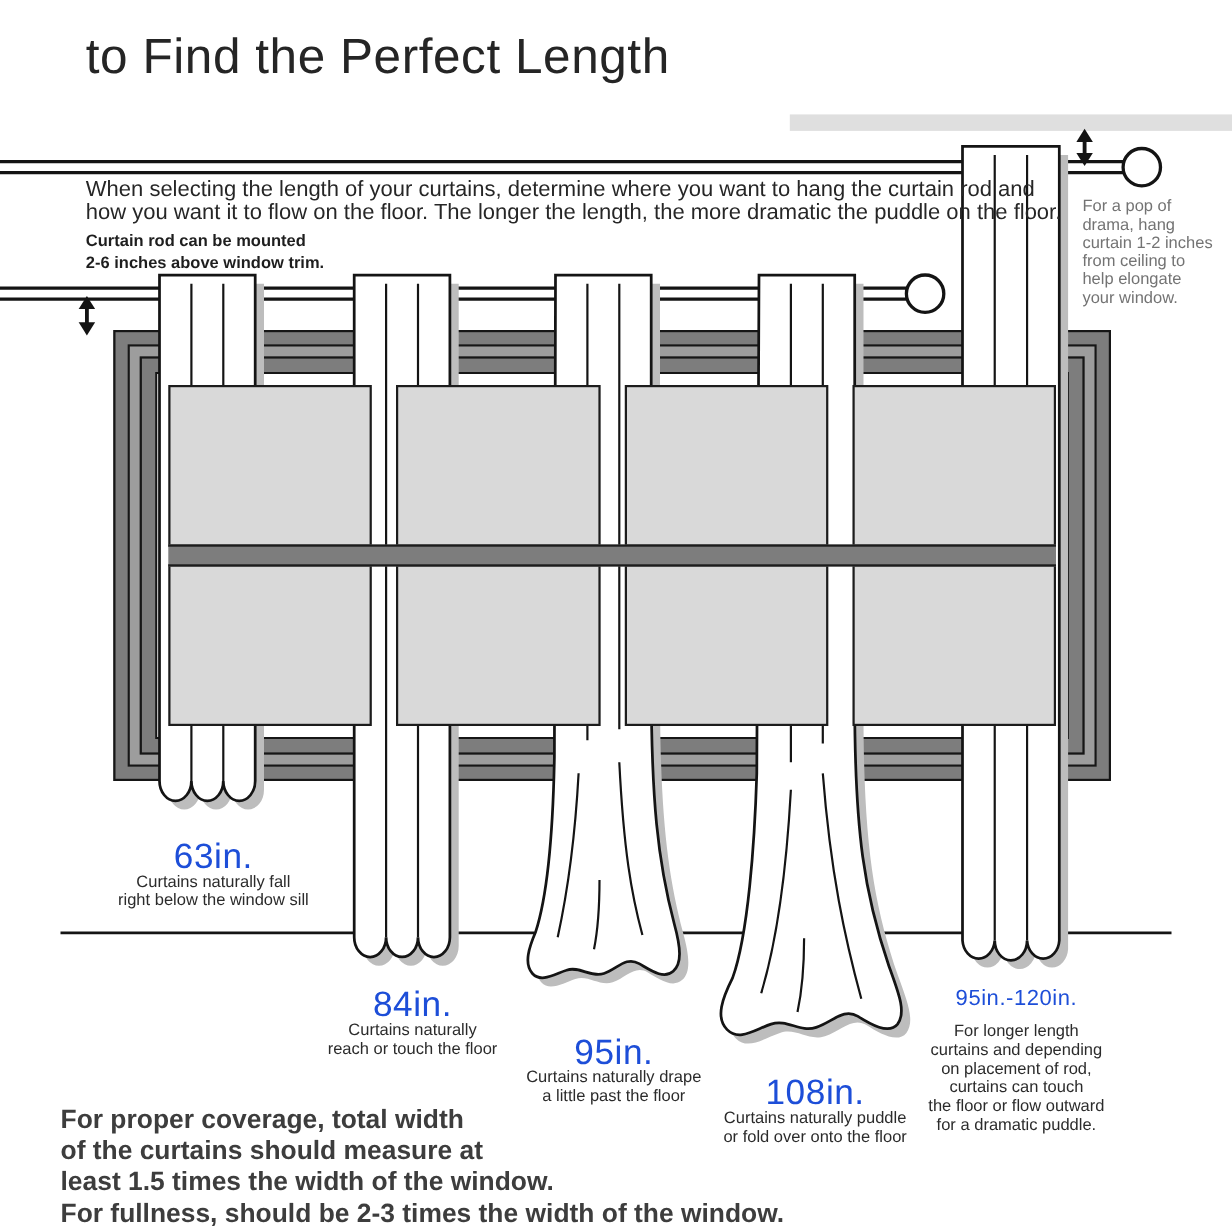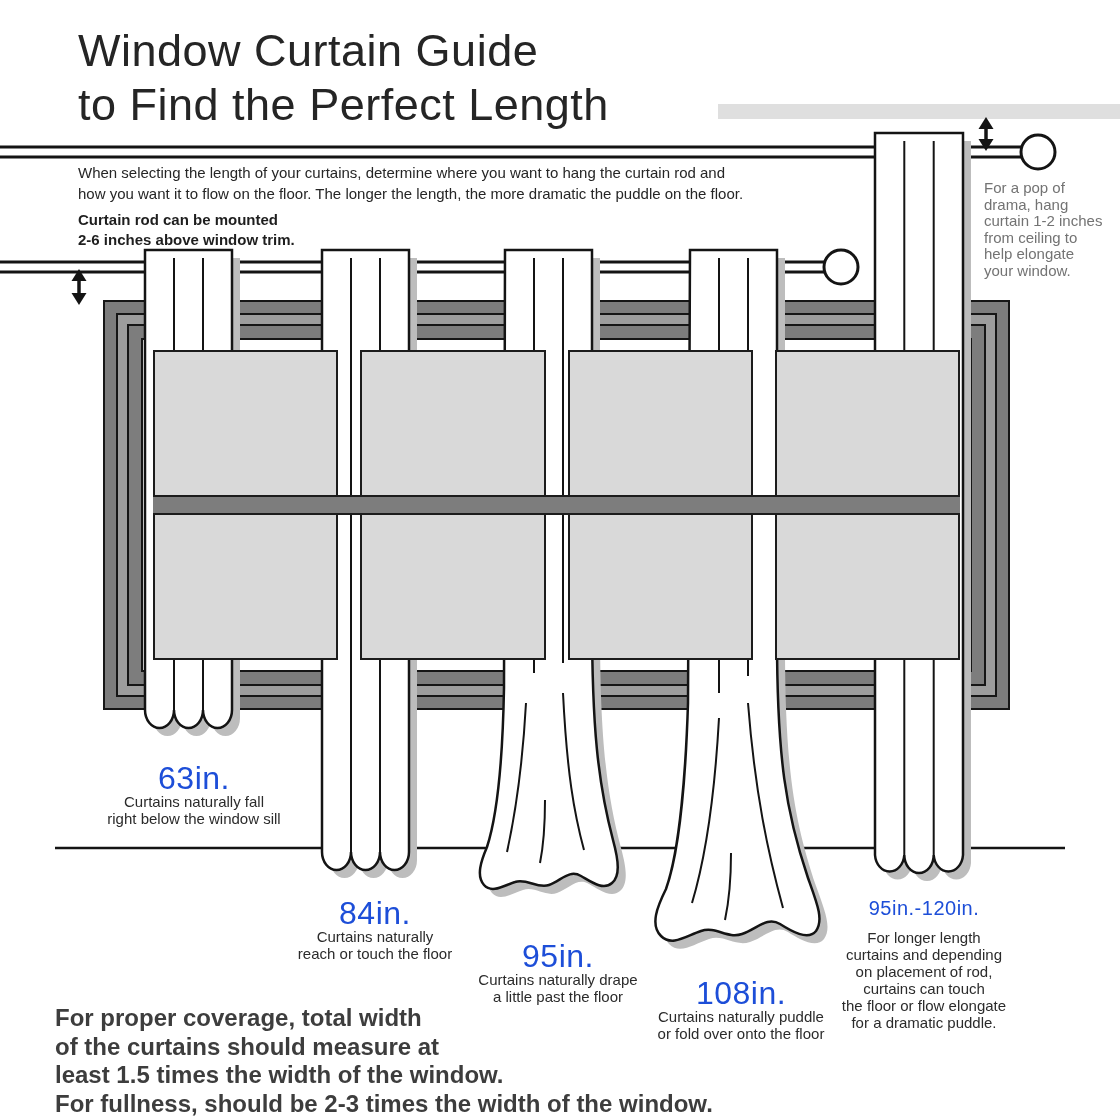--- a/index.html
+++ b/index.html
@@ -5,21 +5,21 @@
   html,body{margin:0;padding:0;background:#ffffff;}
   #canvas{
     position:relative;width:1120px;height:1120px;background:#ffffff;overflow:hidden;
     font-family:"Liberation Sans","DejaVu Sans",sans-serif;color:#1c1c1c;
   }
   .abs{position:absolute;}
 
   
   .title{left:78px;top:24px;font-size:45px;line-height:54px;font-weight:400;
          letter-spacing:0.5px;color:#252525;}
-  .intro{left:78px;top:162px;font-size:15px;line-height:21px;color:#262626;}
+  .intro{left:78px;top:162px;font-size:20px;line-height:21px;color:#262626;}
   .rod-note{left:78px;top:210px;font-size:15px;line-height:20px;font-weight:700;color:#1e1e1e;}
   .ceiling-note{left:984px;top:180px;font-size:15px;line-height:16.5px;font-weight:400;color:#737373;}
   .len-label{font-size:32px;letter-spacing:0.5px;color:#1d4ed8;text-align:right;
              transform:translateX(-50%);white-space:nowrap;}
   .len-label.small{font-size:20px;}
   .len-desc{font-size:15px;line-height:17px;color:#2b2b2b;text-align:center;
             transform:translateX(-50%);white-space:nowrap;}
   .footer{left:55px;top:981px;font-size:24px;line-height:28.5px;font-weight:700;color:#3d3d3d;margin-top:23px;}
 
   
@@ -127,21 +127,20 @@
     <path class="curtain-fold" d="M91,10 V445 M120,10 V428 M91,470 C86,560 76,615 64,655 M120,455 C127,545 140,605 155,660 M103,605 C103,638 100,658 97,672"></path>
   </svg>
 
   <svg class="abs" style="left:873px;top:131px;" width="105" height="762" viewBox="0 0 105 762">
     <path class="curtain-shadow" transform="translate(8,8)" d="M2,2 H90 V724 A14.7,18 0 0 1 60.7,724 A14.7,18 0 0 1 31.3,724 A14.7,18 0 0 1 2,724 Z"></path>
     <path class="curtain-body" d="M2,2 H90 V724 A14.7,18 0 0 1 60.7,724 A14.7,18 0 0 1 31.3,724 A14.7,18 0 0 1 2,724 Z"></path>
     <path class="curtain-fold" d="M31.3,10 V724 M60.7,10 V724"></path>
   </svg>
 
   <div class="abs title">
-    <div>Window Curtain Guide</div>
     <div>to Find the Perfect Length</div>
   </div>
 
   <div class="abs intro">
     <div>When selecting the length of your curtains, determine where you want to hang the curtain rod and</div>
     <div>how you want it to flow on the floor. The longer the length, the more dramatic the puddle on the floor.</div>
   </div>
 
   <div class="abs rod-note">
     <div>Curtain rod can be mounted</div>
@@ -180,21 +179,21 @@
     <div>Curtains naturally puddle</div>
     <div>or fold over onto the floor</div>
   </div>
 
   <div class="abs len-label small" style="left:924px;top:897px;">95in.-120in.</div>
   <div class="abs len-desc" style="left:924px;top:929px;">
     <div>For longer length</div>
     <div>curtains and depending</div>
     <div>on placement of rod,</div>
     <div>curtains can touch</div>
-    <div>the floor or flow elongate</div>
+    <div>the floor or flow outward</div>
     <div>for a dramatic puddle.</div>
   </div>
 
   <div class="abs footer">
     <div>For proper coverage, total width</div>
     <div>of the curtains should measure at</div>
     <div>least 1.5 times the width of the window.</div>
     <div>For fullness, should be 2-3 times the width of the window.</div>
   </div>
 

